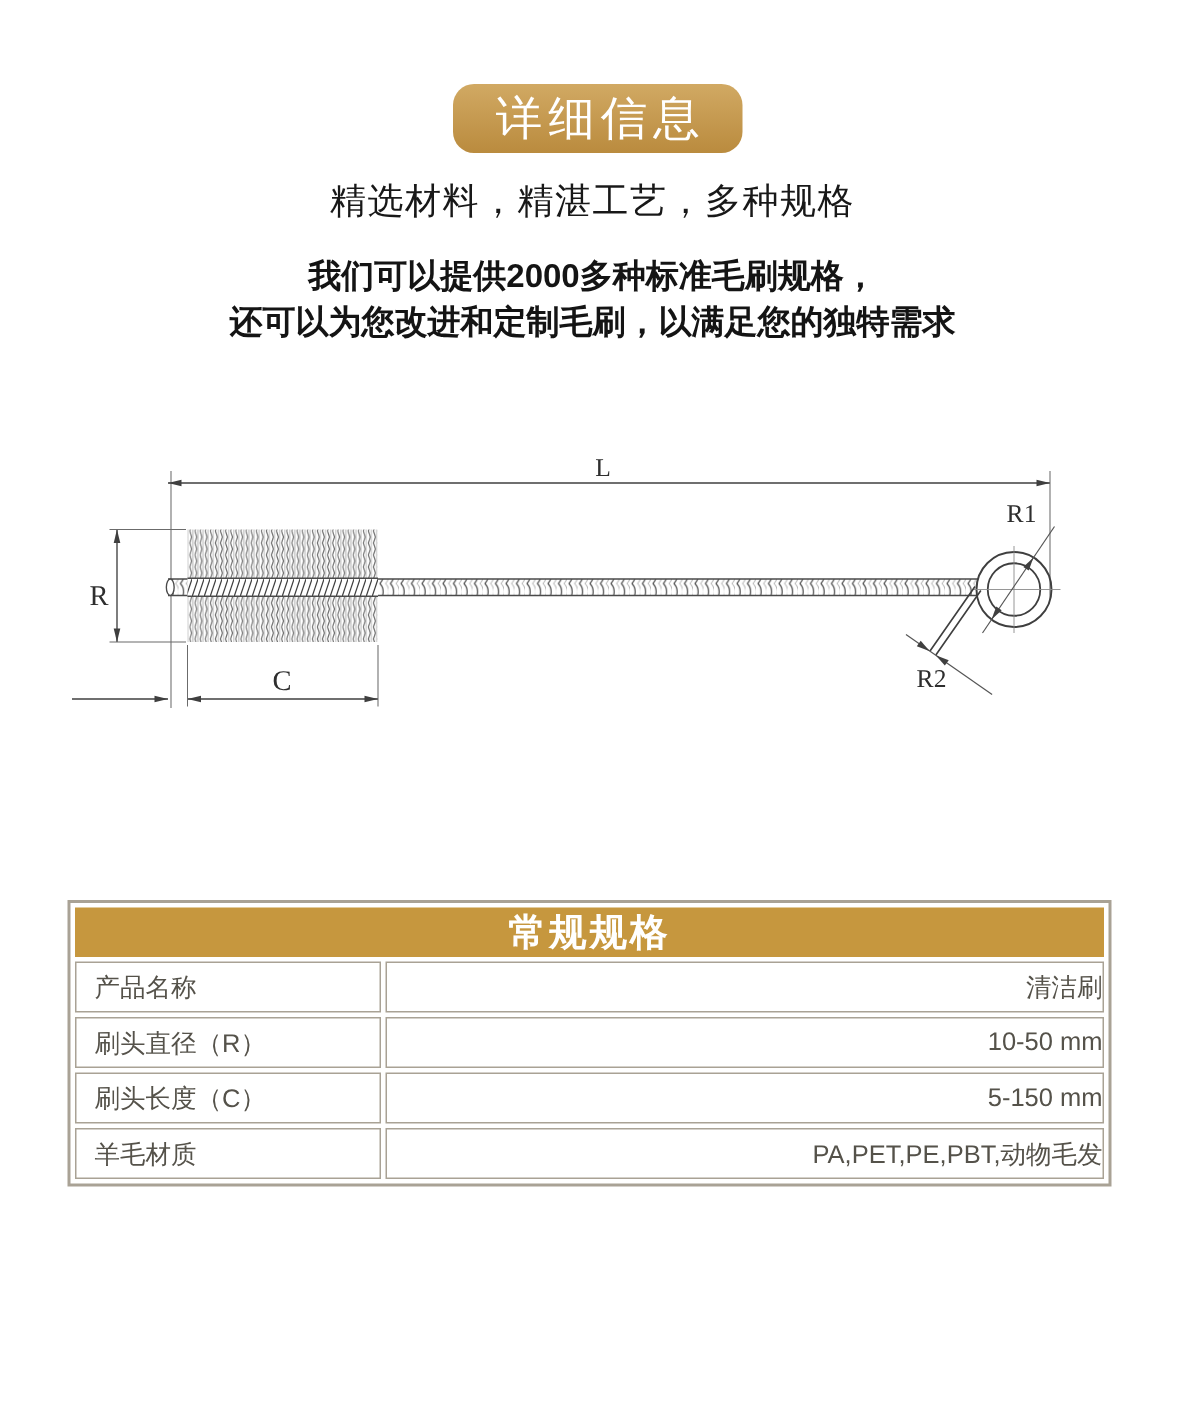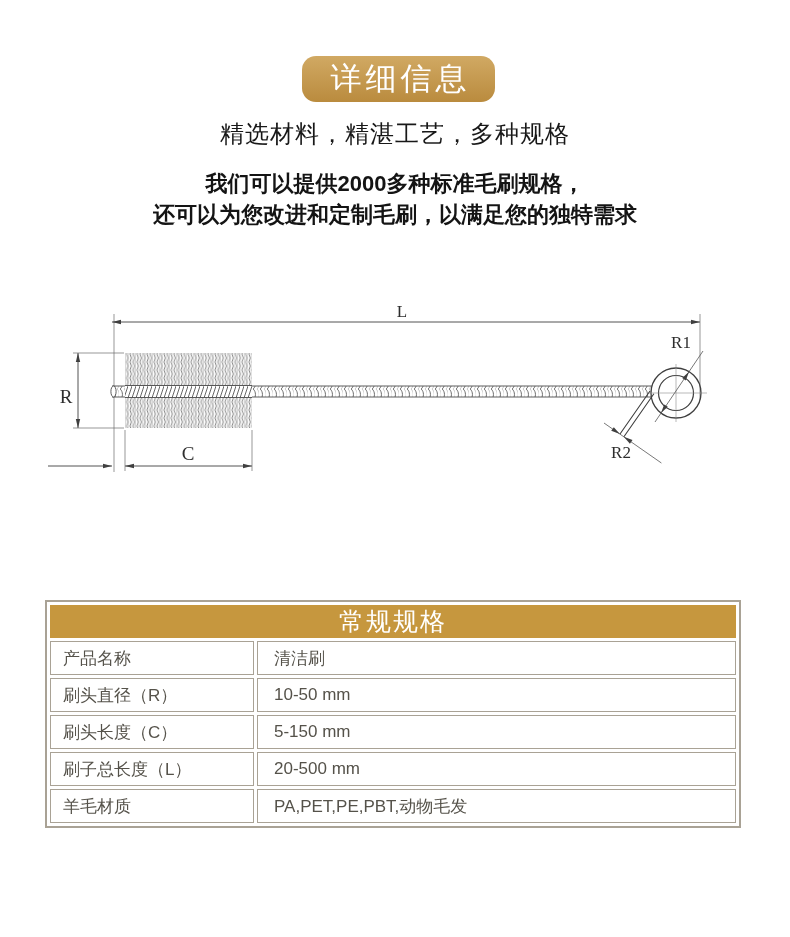--- a/index.html
+++ b/index.html
@@ -19,25 +19,25 @@
     font-size:22px;line-height:31px;color:#141414;font-weight:bold;}
 
   
   .diagram{position:absolute;left:0;top:290px;width:790px;height:200px;}
   .dim-label{font-family:"Liberation Serif",serif;fill:#2e2e2e;}
 
   
   table.spec{position:absolute;left:45px;top:600px;width:696px;
     border:2px solid var(--tbl-border);border-collapse:separate;border-spacing:3px;
     table-layout:fixed;}
-  table.spec th{background:var(--gold-header);color:#fff;font-size:25px;font-weight:400;
+  table.spec th{background:var(--gold-header);color:#fff;font-size:25px;font-weight:700;
     height:32px;letter-spacing:2px;text-align:center;padding:0;}
   table.spec td{border:1px solid var(--tbl-border);height:28px;font-size:17px;
     color:var(--tbl-text);padding:2px 0 2px 12px;background:#fff;margin-left:30px;}
-  table.spec td.val{padding-left:16px;}
+  table.spec td.val{padding-left:28px;text-align:right;}
   col.c1{width:204px;}
 </style>
 </head>
 <body>
 
 <div class="page">
 
   <div class="banner">
     <span>详细信息</span>
   </div>
@@ -139,23 +139,19 @@
       </tr>
       <tr>
         <td>刷头直径（R）</td>
         <td class="val">10-50 mm</td>
       </tr>
       <tr>
         <td>刷头长度（C）</td>
         <td class="val">5-150 mm</td>
       </tr>
       <tr>
-        <td>刷子总长度（L）</td>
-        <td class="val">20-500 mm</td>
-      </tr>
-      <tr>
         <td>羊毛材质</td>
         <td class="val">PA,PET,PE,PBT,动物毛发</td>
       </tr>
     </tbody>
   </table>
 
 </div>
 
 </body></html>

